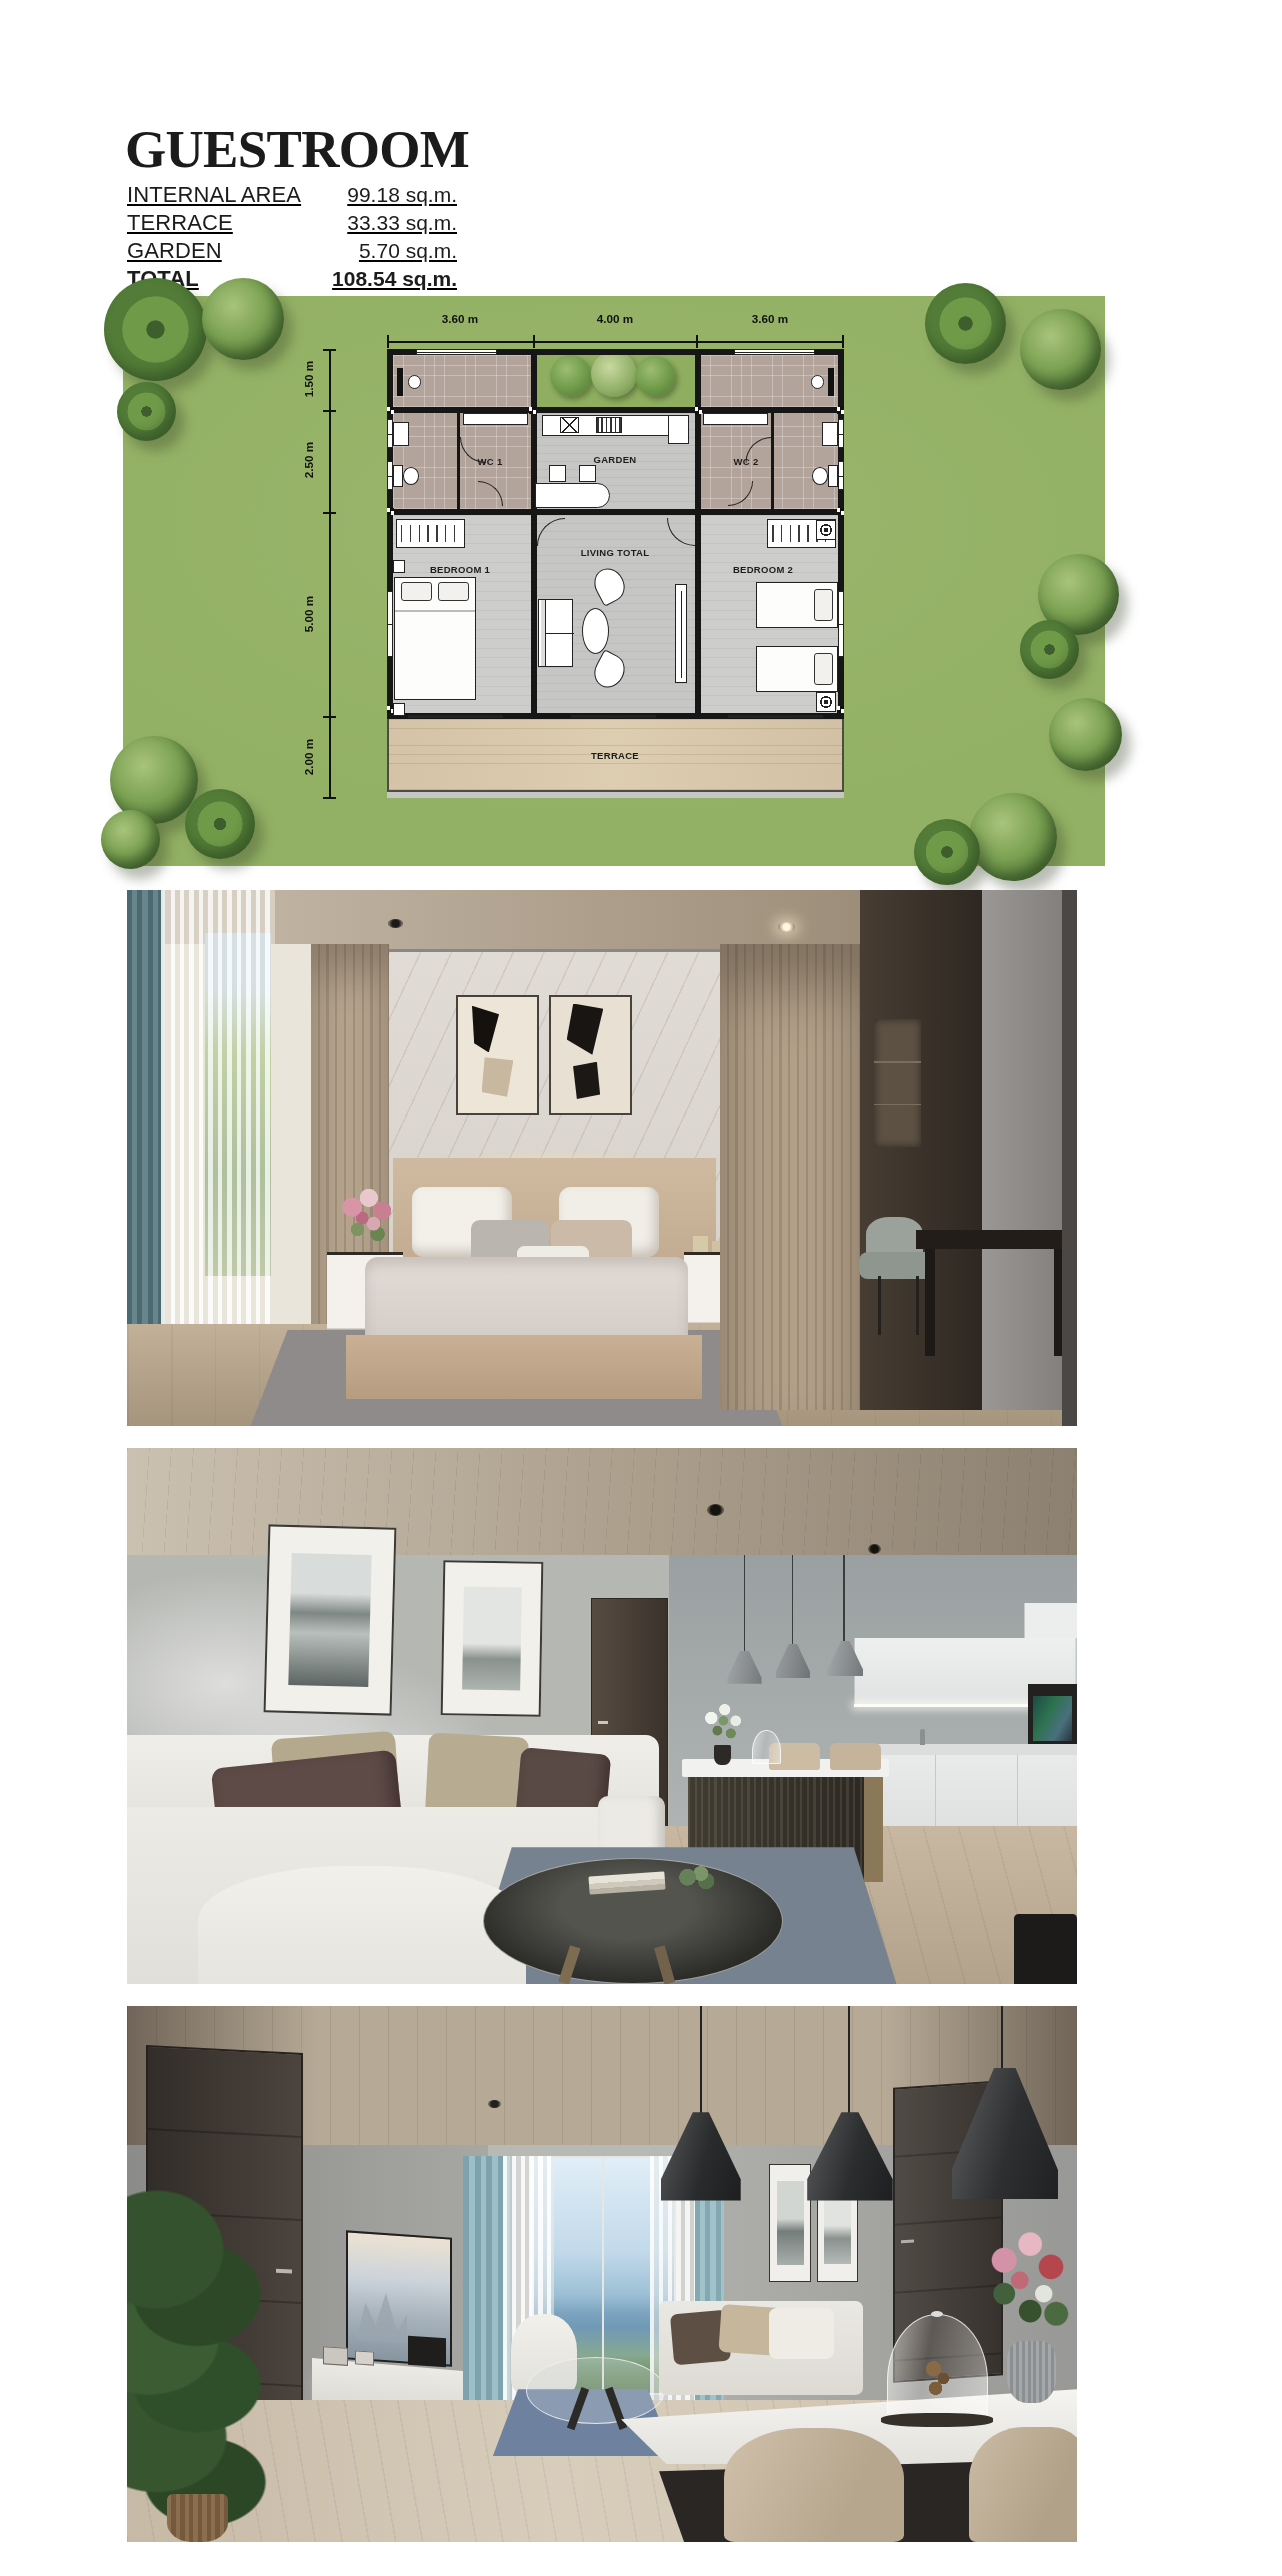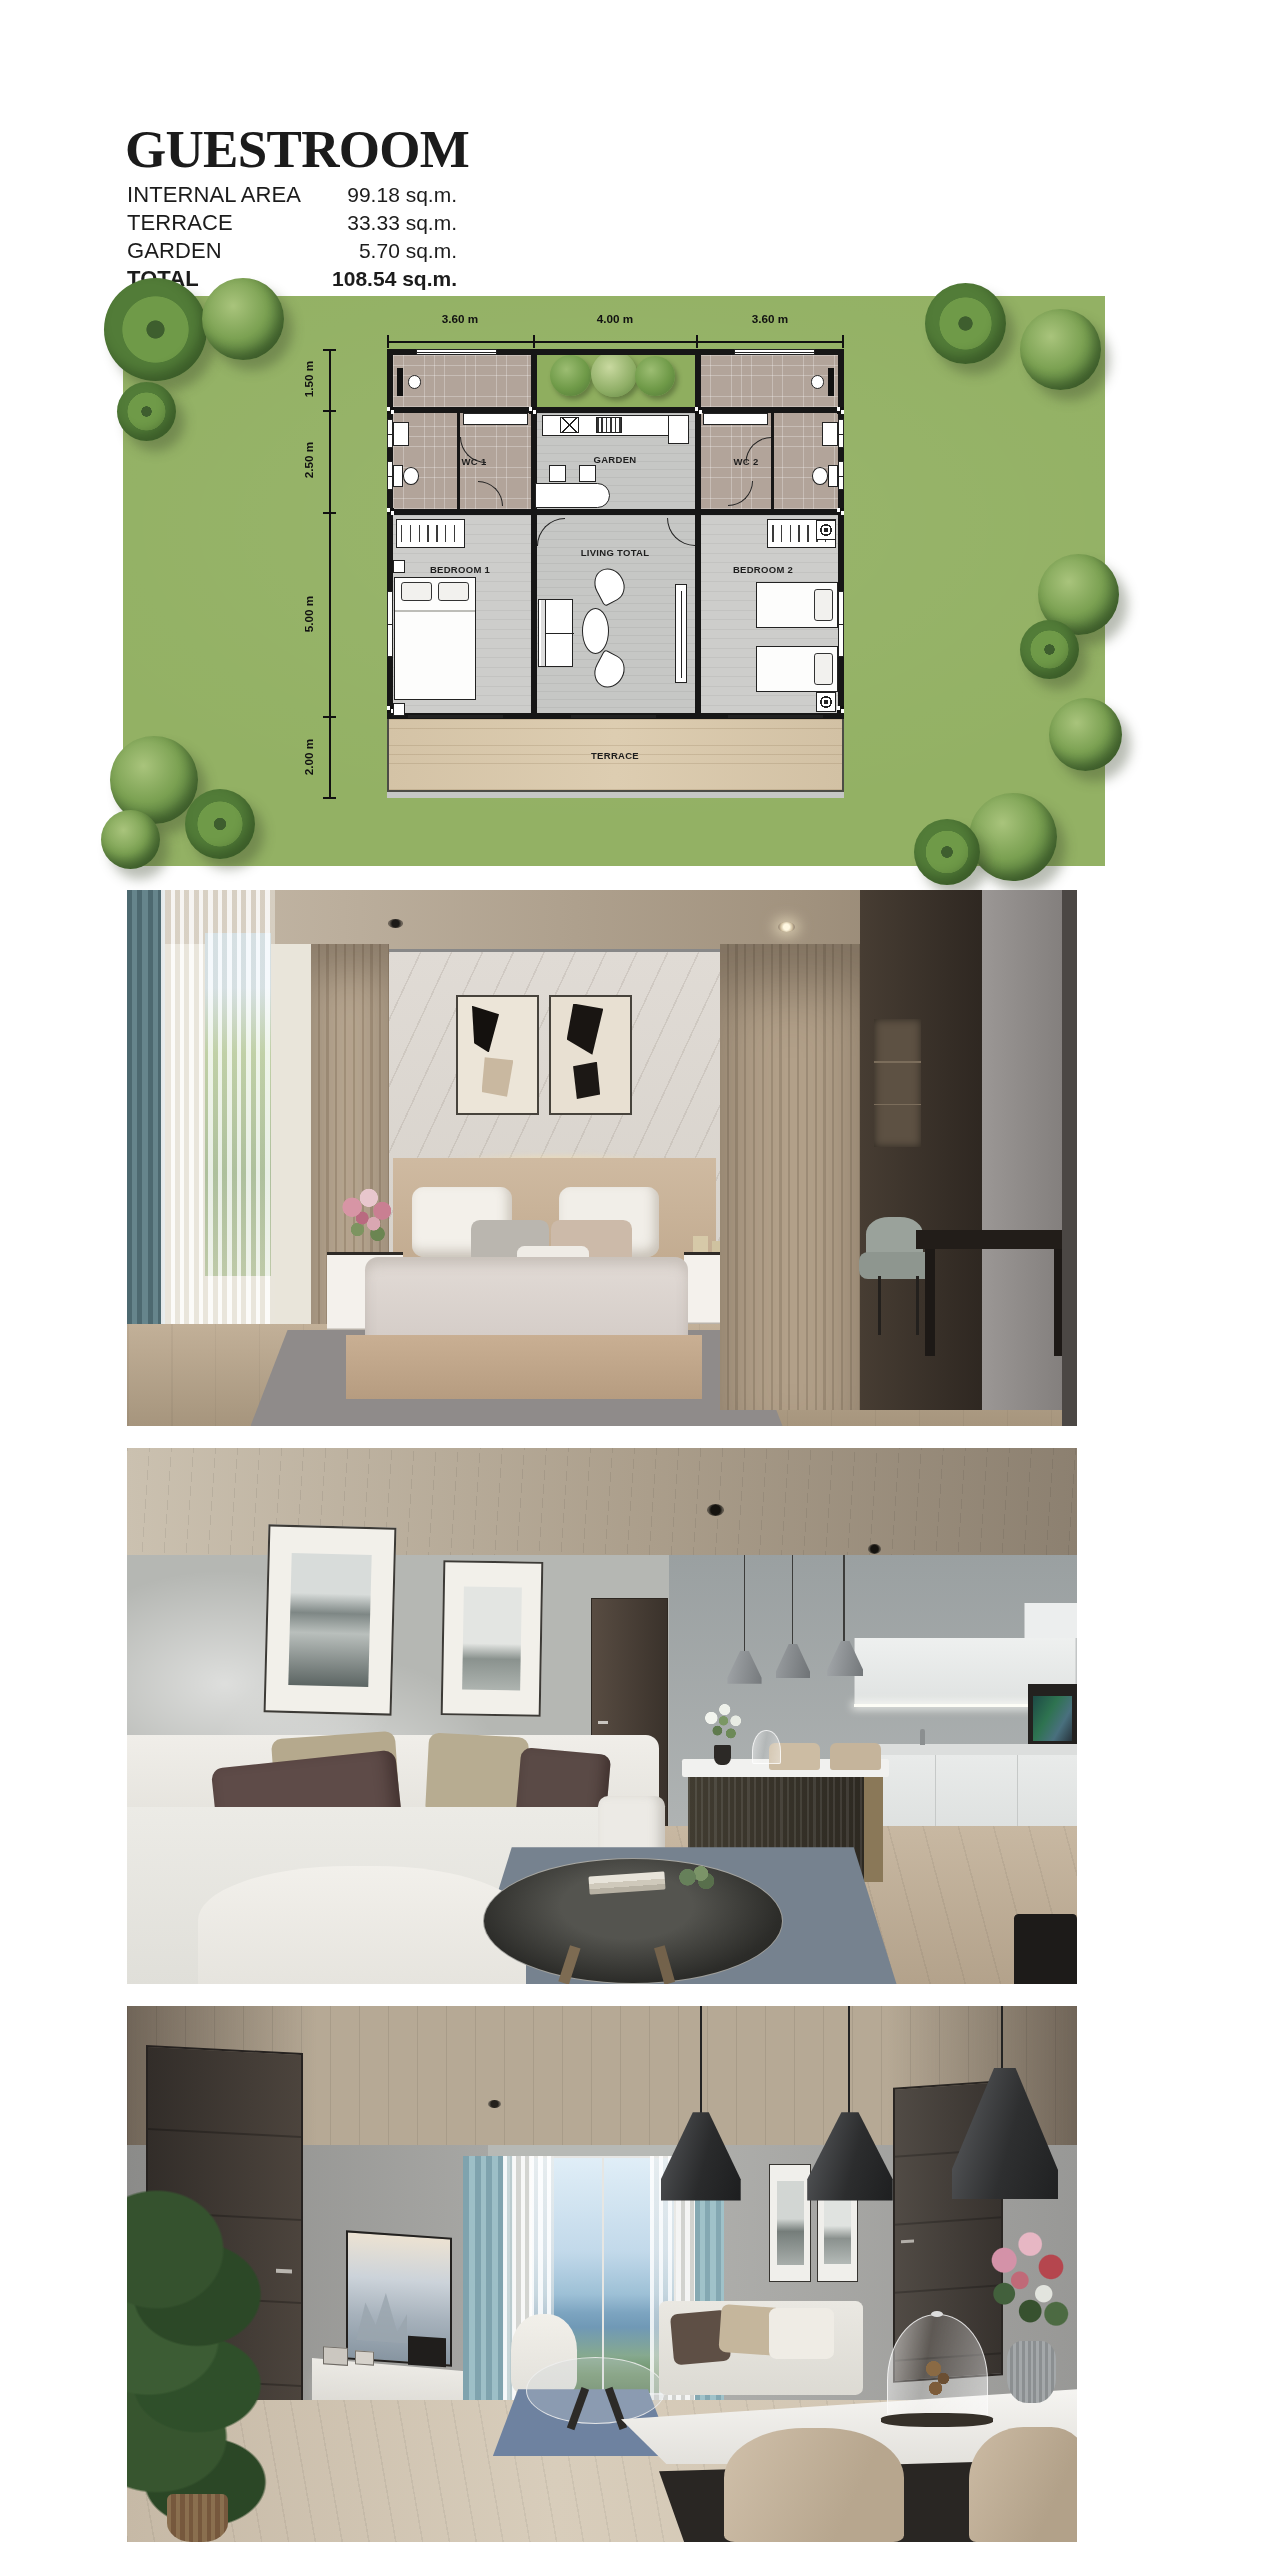--- a/index.html
+++ b/index.html
@@ -2,21 +2,21 @@
 <html style="font-size:11.7px"><head>
 <meta charset="utf-8">
 <style>
   html,body{margin:0;padding:0;background:#fff;}
   #page{position:relative;width:1282px;height:2576px;background:#fff;overflow:hidden;
         font-family:"Liberation Sans", sans-serif;}
   .abs{position:absolute;}
   
   #title{position:absolute;left:125px;top:87px;font-family:"Liberation Serif", serif;
          font-weight:700;font-size:53px;letter-spacing:-0.7px;color:#1b1b1b;line-height:1;}
-  #areas{position:absolute;left:127px;top:182px;width:330px;}
+  #areas{position:absolute;left:127px;top:182px;width:330px;text-decoration:underline;}
   .arow{display:flex;justify-content:space-between;align-items:baseline;height:28px;}
   .alabel{font-size:22px;color:#1c1c1c;letter-spacing:0.1px;}
   .avalue{font-size:21px;color:#1c1c1c;}
   .arow.total .alabel,.arow.total .avalue{font-weight:700;}
   
   #garden{position:absolute;left:123px;top:296px;width:982px;height:570px;
           background:
             radial-gradient(881px 440px at 50% 40%, rgba(255,255,255,.06), transparent 70%),
             #93b164;}
   .tree{position:absolute;border-radius:50%;
@@ -231,21 +231,21 @@
            radial-gradient(circle, #222 0 2.2px, #fff 2.2px 4.4px, #222 4.4px 5.9px, #fff 5.9px);"></div>
       <div class="bed" style="left:369px;top:233px;width:82px;height:46px;">
         <div class="pillow" style="right:4.4px;top:5.9px;width:19px;height:32px;"></div>
       </div>
       <div class="bed" style="left:369px;top:297px;width:82px;height:46px;">
         <div class="pillow" style="right:4.4px;top:5.9px;width:19px;height:32px;"></div>
       </div>
       <div class="fix" style="left:429px;top:343px;width:20px;height:20px;background:
            radial-gradient(circle, #222 0 2.2px, #fff 2.2px 4.4px, #222 4.4px 5.9px, #fff 5.9px);"></div>
 
-      <span class="plabel" style="left:87px;top:112px;">WC 1</span>
+      <span class="plabel" style="left:103px;top:112px;">WC 1</span>
       <span class="plabel" style="left:228px;top:110px;">GARDEN</span>
       <span class="plabel" style="left:359px;top:112px;">WC 2</span>
       <span class="plabel" style="left:73px;top:220px;">BEDROOM 1</span>
       <span class="plabel" style="left:228px;top:203px;">LIVING TOTAL</span>
       <span class="plabel" style="left:376px;top:220px;">BEDROOM 2</span>
       <span class="plabel" style="left:228px;top:406px;">TERRACE</span>
     </div>
   </div>
 
   <div class="photo" style="top:890px;">

